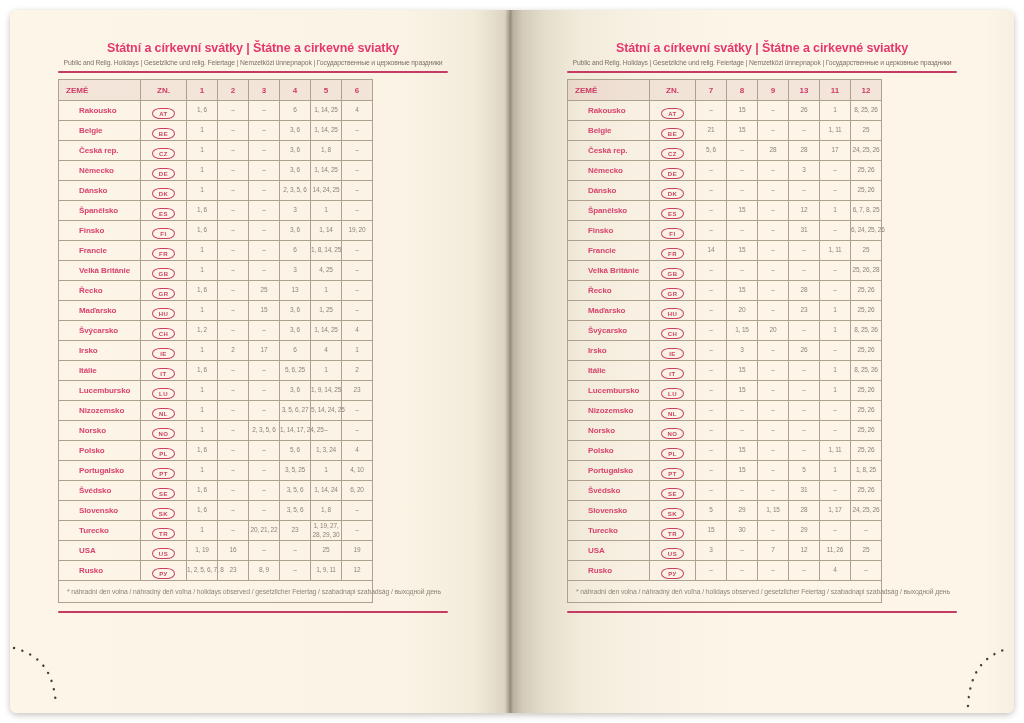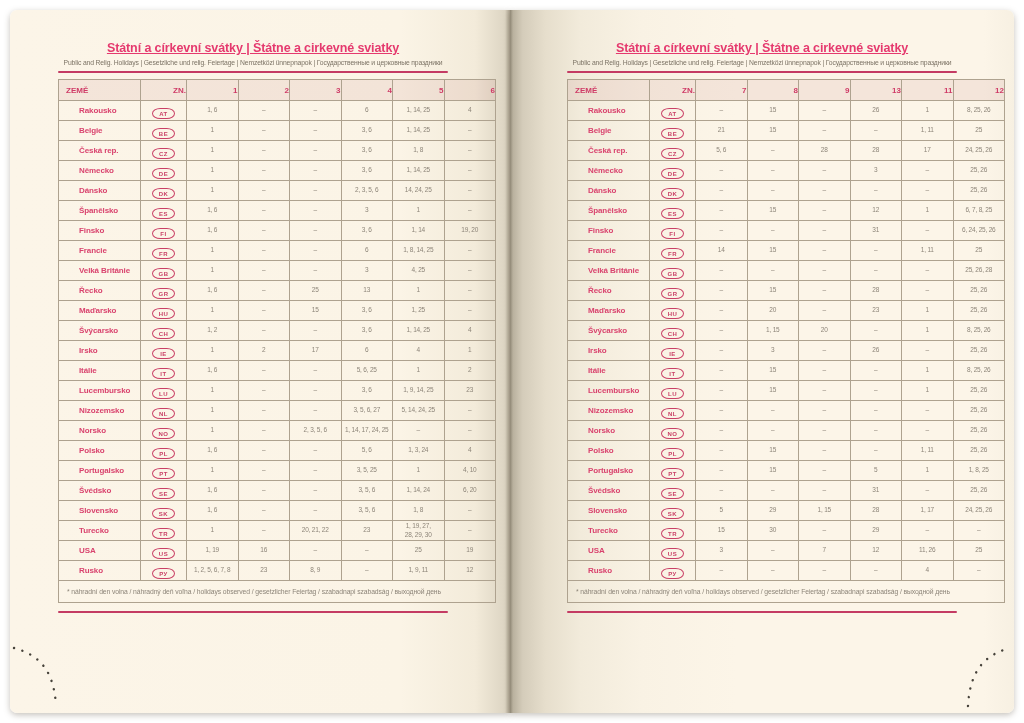--- a/index.html
+++ b/index.html
@@ -13,31 +13,31 @@
                 box-shadow:0 2px 6px rgba(110,100,85,.40); }
   .page-right { left:510px; width:504px; border-radius:0 7px 7px 0;
                 background:linear-gradient(to right,#8f8775 0%,#b9b19e 0.6%,#d4ccba 2.5%,#e6decc 7%,#f2ebdb 14%,#f9f2e4 26%,#fcf5e8 45%,#fcf5e8 94%,#f7f0e2 100%);
                 box-shadow:0 2px 6px rgba(110,100,85,.40); }
 
   .content { width:390px; padding-top:31px; }
   .page-left  .content { margin-left:48px; }
   .page-right .content { margin-left:57px; }
 
   .title { text-align:center; font-size:12.5px; font-weight:bold; color:#e5396e;
-           letter-spacing:-0.1px; white-space:nowrap;text-decoration:underline; }
+           letter-spacing:-0.1px; white-space:nowrap; }
   .subtitle { text-align:center; font-size:6.8px; color:#7c7365; margin-top:4px;
               letter-spacing:-0.15px; white-space:nowrap; }
   .rule { height:2px; background:#c43b63; border-radius:1px; }
   .rule-top { margin:5px 0 6px 0; }
   .rule-bottom { margin-top:8px; }
 
-  table { width:438px; border-collapse:collapse; table-layout:fixed; }
+  table { width:315px; border-collapse:collapse; table-layout:fixed; }
   th, td { border:1px solid #aea28f; }
   thead th { height:21px; background:rgba(180,85,95,0.10); color:#cf3a66;
-             font-size:8px; font-weight:bold;text-align:right; }
+             font-size:8px; font-weight:bold; }
   th.col-country { width:82px; text-align:left; padding-left:7px; }
   th.col-code { width:46px; }
   tbody td { height:20px; text-align:center; }
   td.c-name { text-align:left; padding-left:20px; color:#d9436e; font-weight:bold;
               font-size:8px; letter-spacing:-0.1px; white-space:nowrap; }
   td.c-code { }
   .badge { display:inline-block; min-width:23px; padding:1.5px 2px; line-height:1;
            border:1px solid #c94066; border-radius:9px / 6px; color:#c94066;
            font-size:6px; font-weight:bold; letter-spacing:.5px; }
   td.c-val { color:#8d8579; font-size:6.5px; letter-spacing:-0.2px;

